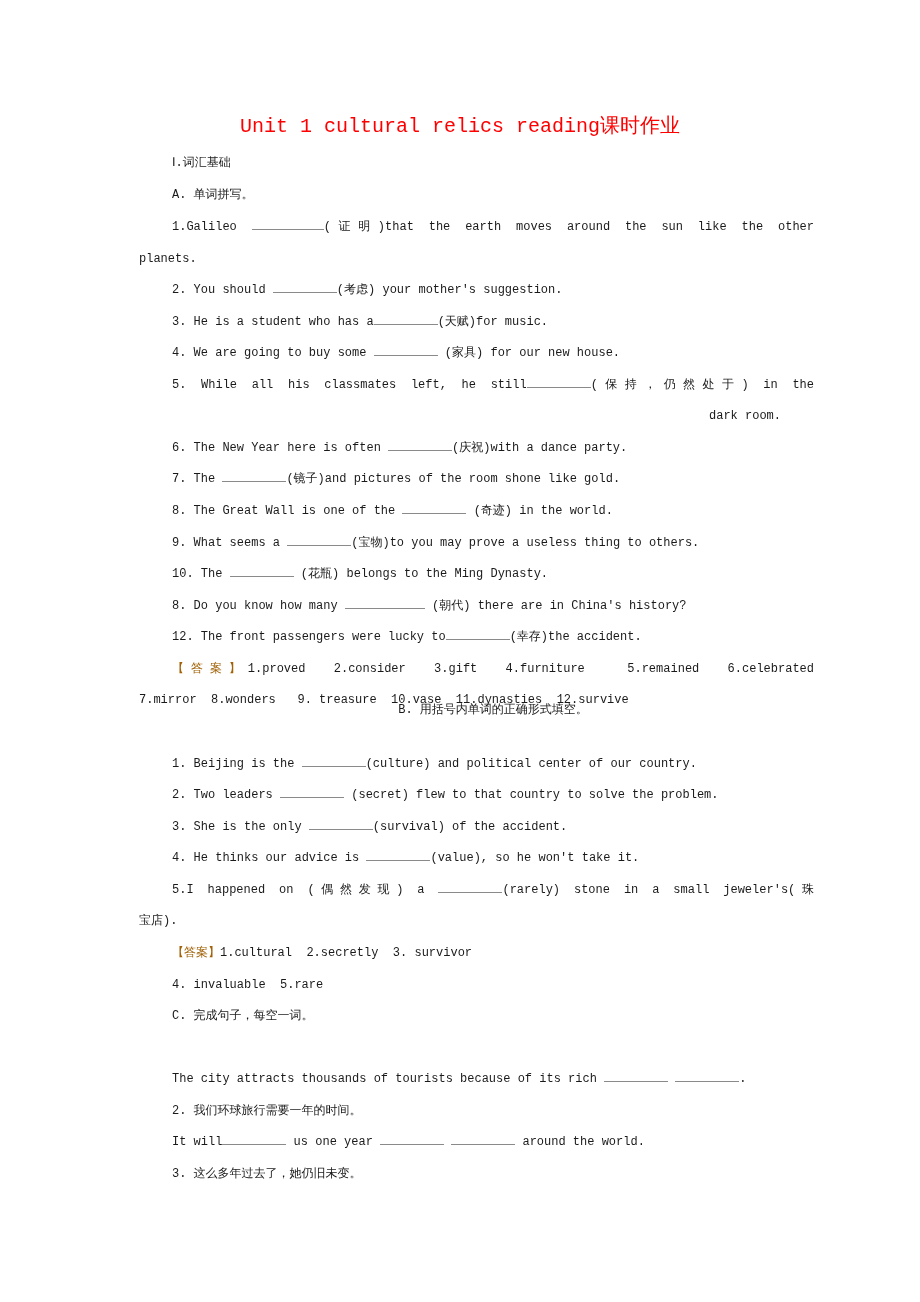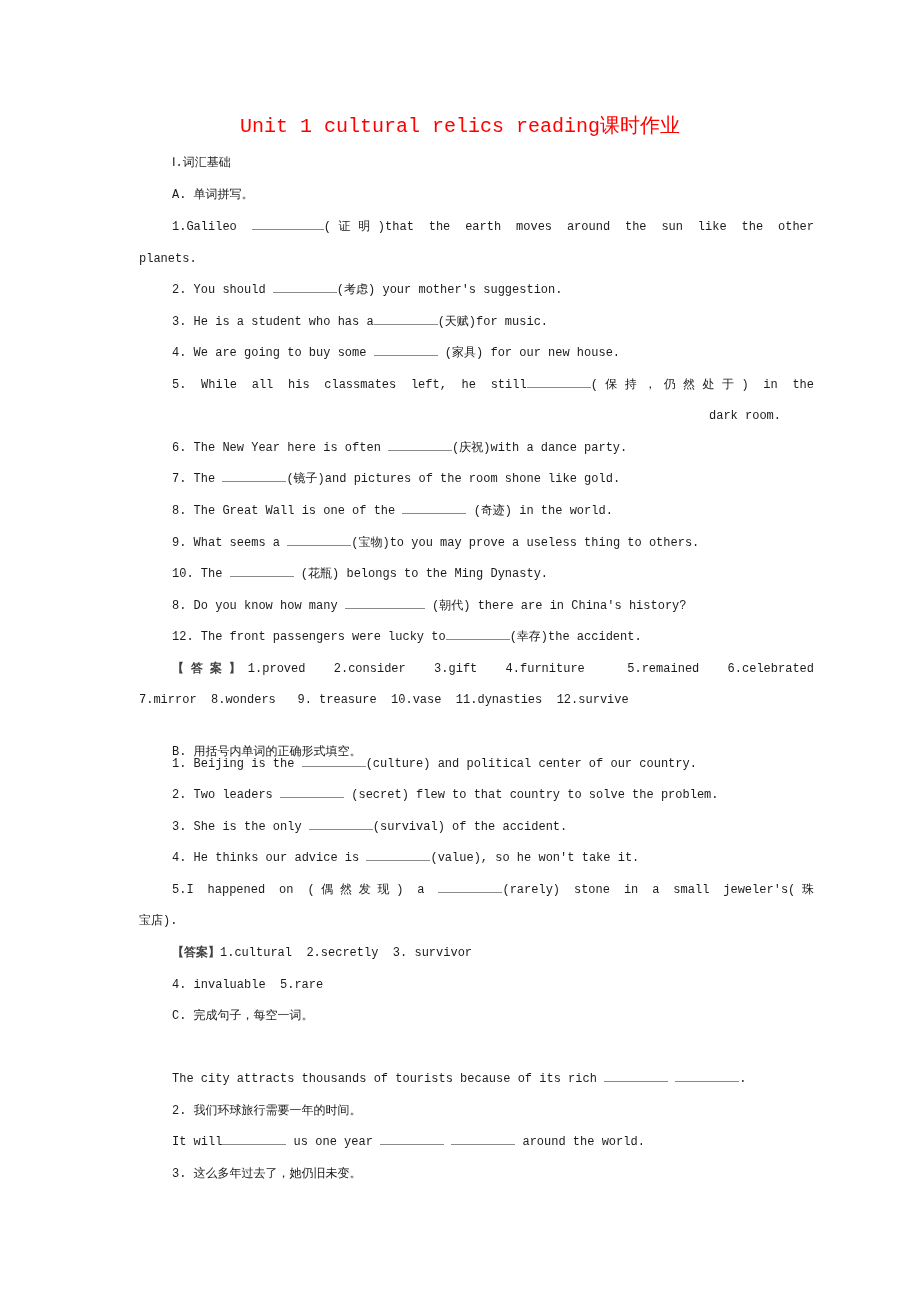--- a/index.html
+++ b/index.html
@@ -19,21 +19,21 @@
     position: absolute; left: 139px; width: 642px;
     font-size: 12px; line-height: 20px; white-space: pre;
     letter-spacing: 0px;
   }
   .ind { padding-left: 33px; }
   .just { text-align: justify; text-align-last: justify; }
   .blank {
     display: inline-block; border-bottom: 1px solid #8a8a8a;
     vertical-align: baseline; height: 12px;
   }
-  .ans-tag { color: #404040; font-weight: bold; }
+  .ans-tag { color: #a16207; }
 </style>
 </head>
 <body>
 
 <div class="page">
 
   <div class="title">Unit 1 cultural relics reading课时作业</div>
 
   <div class="line ind" style="top:153px;"><span>Ⅰ.词汇基础</span></div>
 
@@ -61,21 +61,21 @@
 
   <div class="line ind" style="top:564px;"><span>10.</span><span> The </span><span class="blank" style="width:64px"></span><span> (花瓶)</span><span> belongs to the Ming Dynasty.</span></div>
 
   <div class="line ind" style="top:596px;"><span>8.</span><span> Do you know how many </span><span class="blank" style="width:80px"></span><span> (朝代)</span><span> there are in China's history?</span></div>
 
   <div class="line ind" style="top:627px;"><span>12.</span><span> The front passengers were lucky to</span><span class="blank" style="width:64px"></span><span>(幸存)</span><span>the accident.</span></div>
 
   <div class="line ind just" style="top:659px;"><span class="ans-tag">【答案】</span><span>1.proved  2.consider  3.gift  4.furniture   5.remained  6.celebrated</span></div>
   <div class="line" style="top:690px;"><span>7.mirror  8.wonders   9. treasure  10.vase  11.dynasties  12.survive</span></div>
 
-  <div class="line ind" style="top:742px;"><span>B. 用括号内单词的正确形式填空。</span></div>
+  <div class="line ind" style="top:700px;text-align:center;"><span>B. 用括号内单词的正确形式填空。</span></div>
 
   <div class="line ind" style="top:754px;"><span>1.</span><span> Beijing is the </span><span class="blank" style="width:64px"></span><span>(culture)</span><span> and political center of our country.</span></div>
 
   <div class="line ind" style="top:785px;"><span>2.</span><span> Two leaders </span><span class="blank" style="width:64px"></span><span> (secret)</span><span> flew to that country to solve the problem.</span></div>
 
   <div class="line ind" style="top:817px;"><span>3.</span><span> She is the only </span><span class="blank" style="width:64px"></span><span>(survival)</span><span> of the accident.</span></div>
 
   <div class="line ind" style="top:848px;"><span>4.</span><span> He thinks our advice is </span><span class="blank" style="width:64px"></span><span>(value)</span><span>, so he won't take it.</span></div>
 
   <div class="line ind just" style="top:880px;"><span>5.</span><span>I happened on (偶然发现) a </span><span class="blank" style="width:64px"></span><span>(rarely)</span><span> stone in a small jeweler's(珠</span></div>

